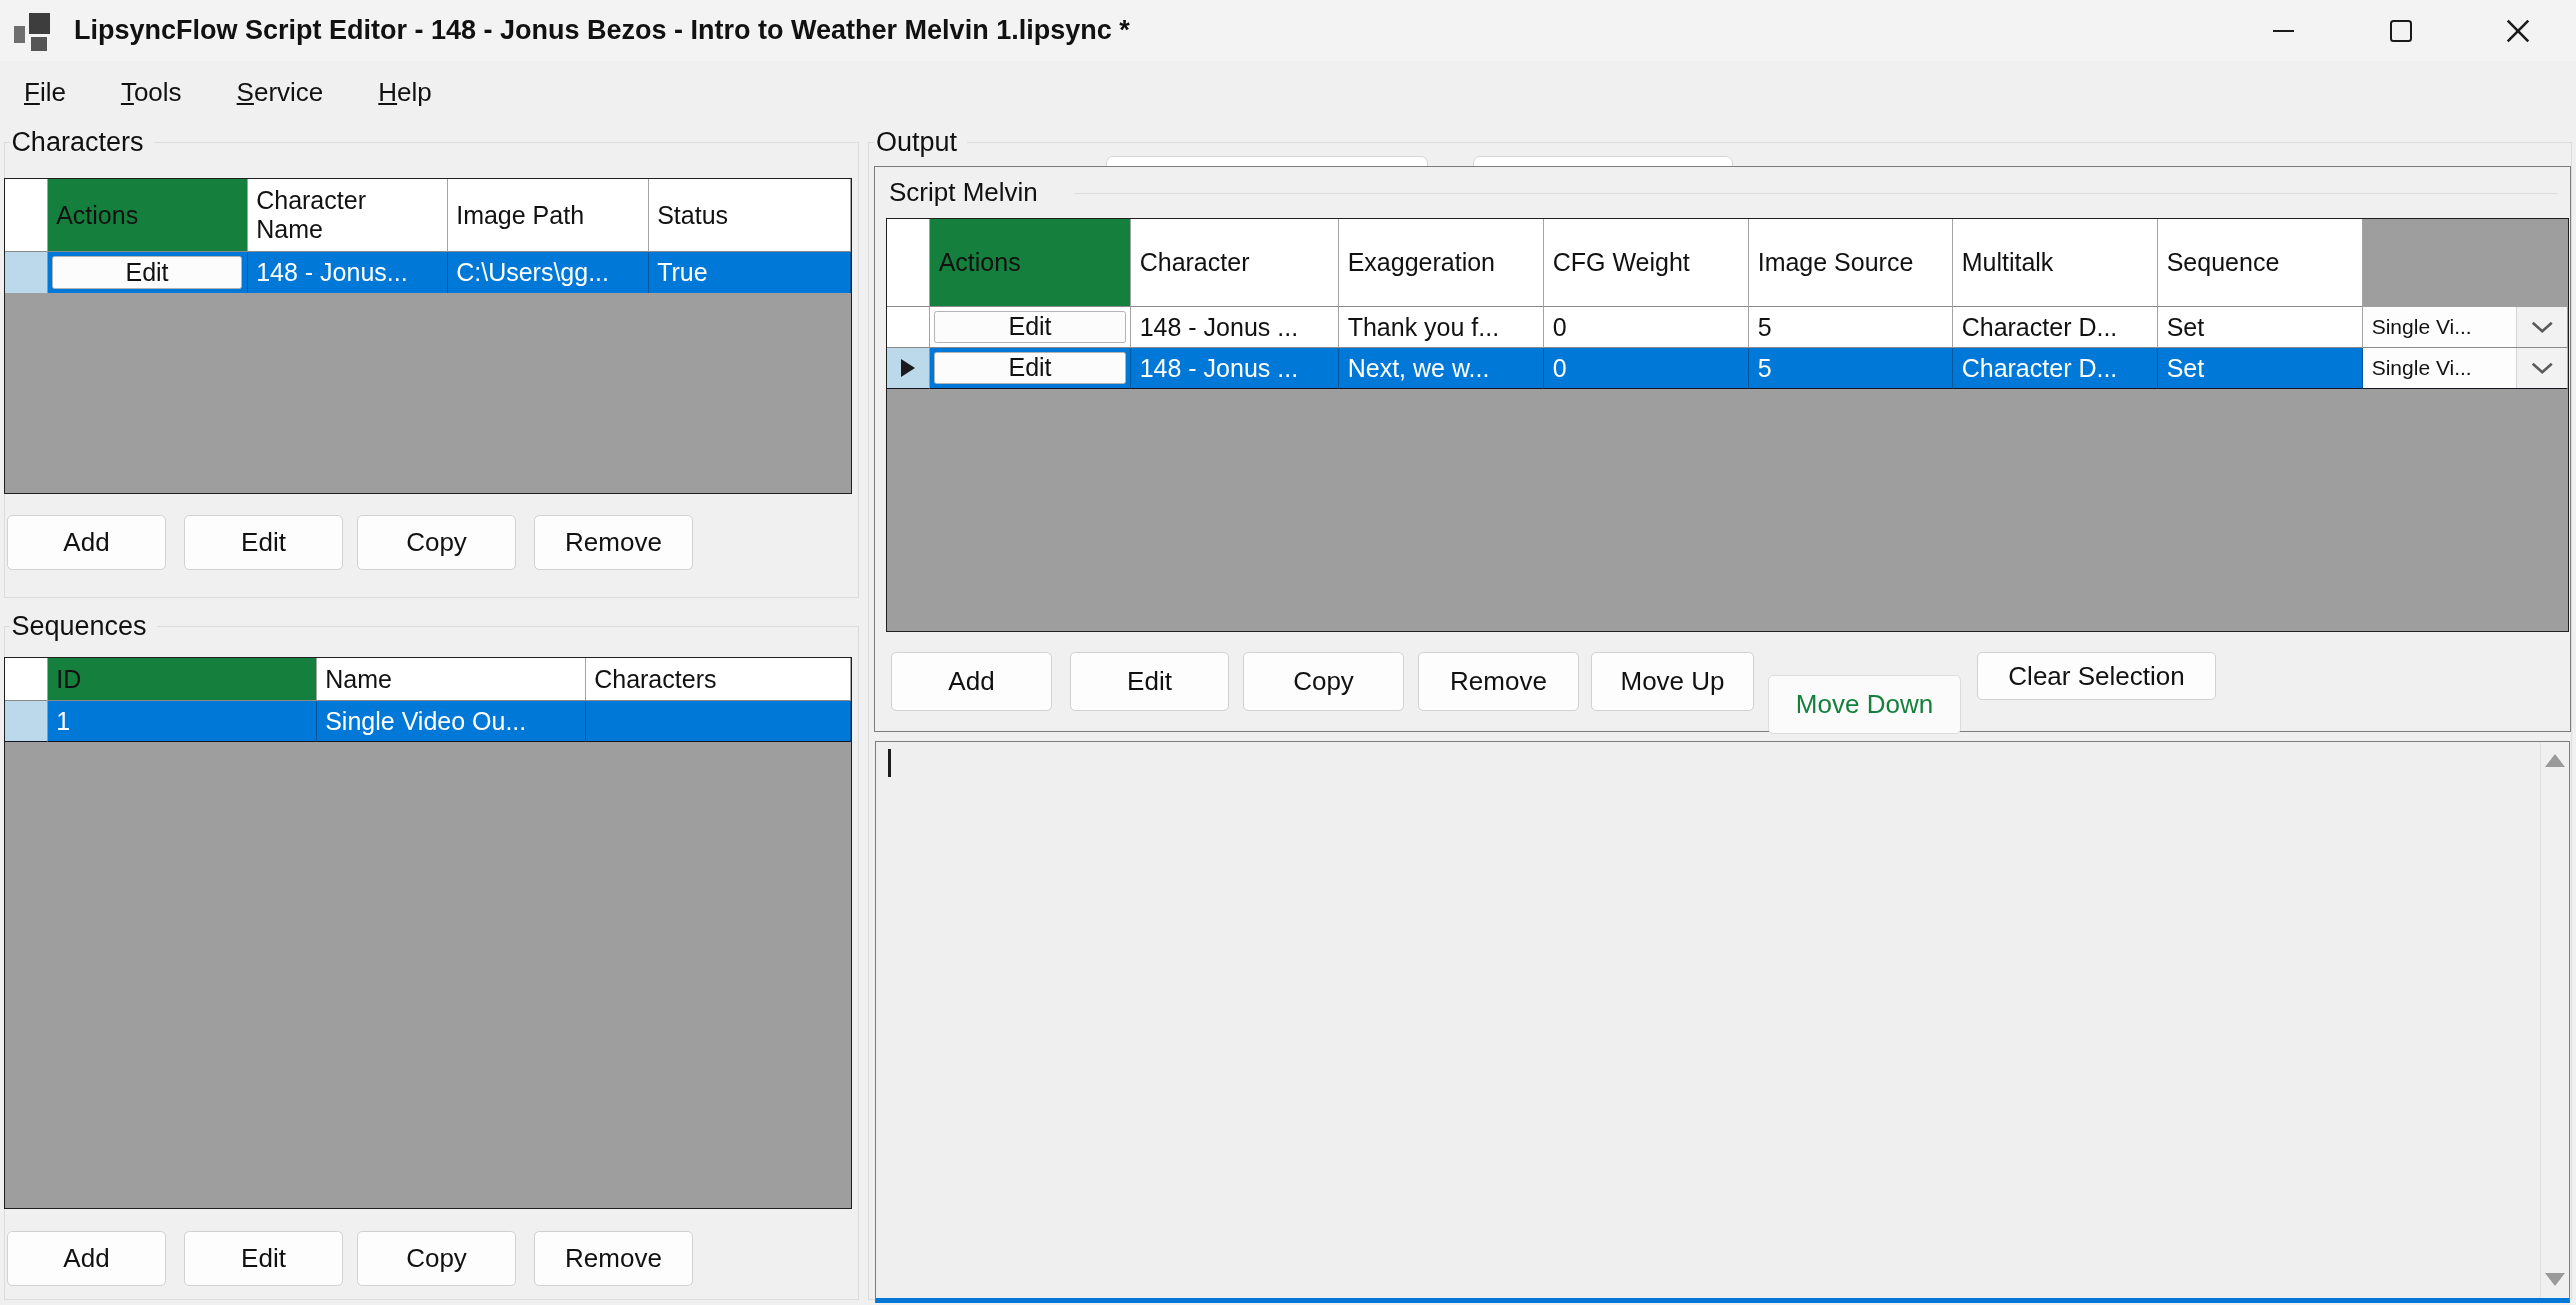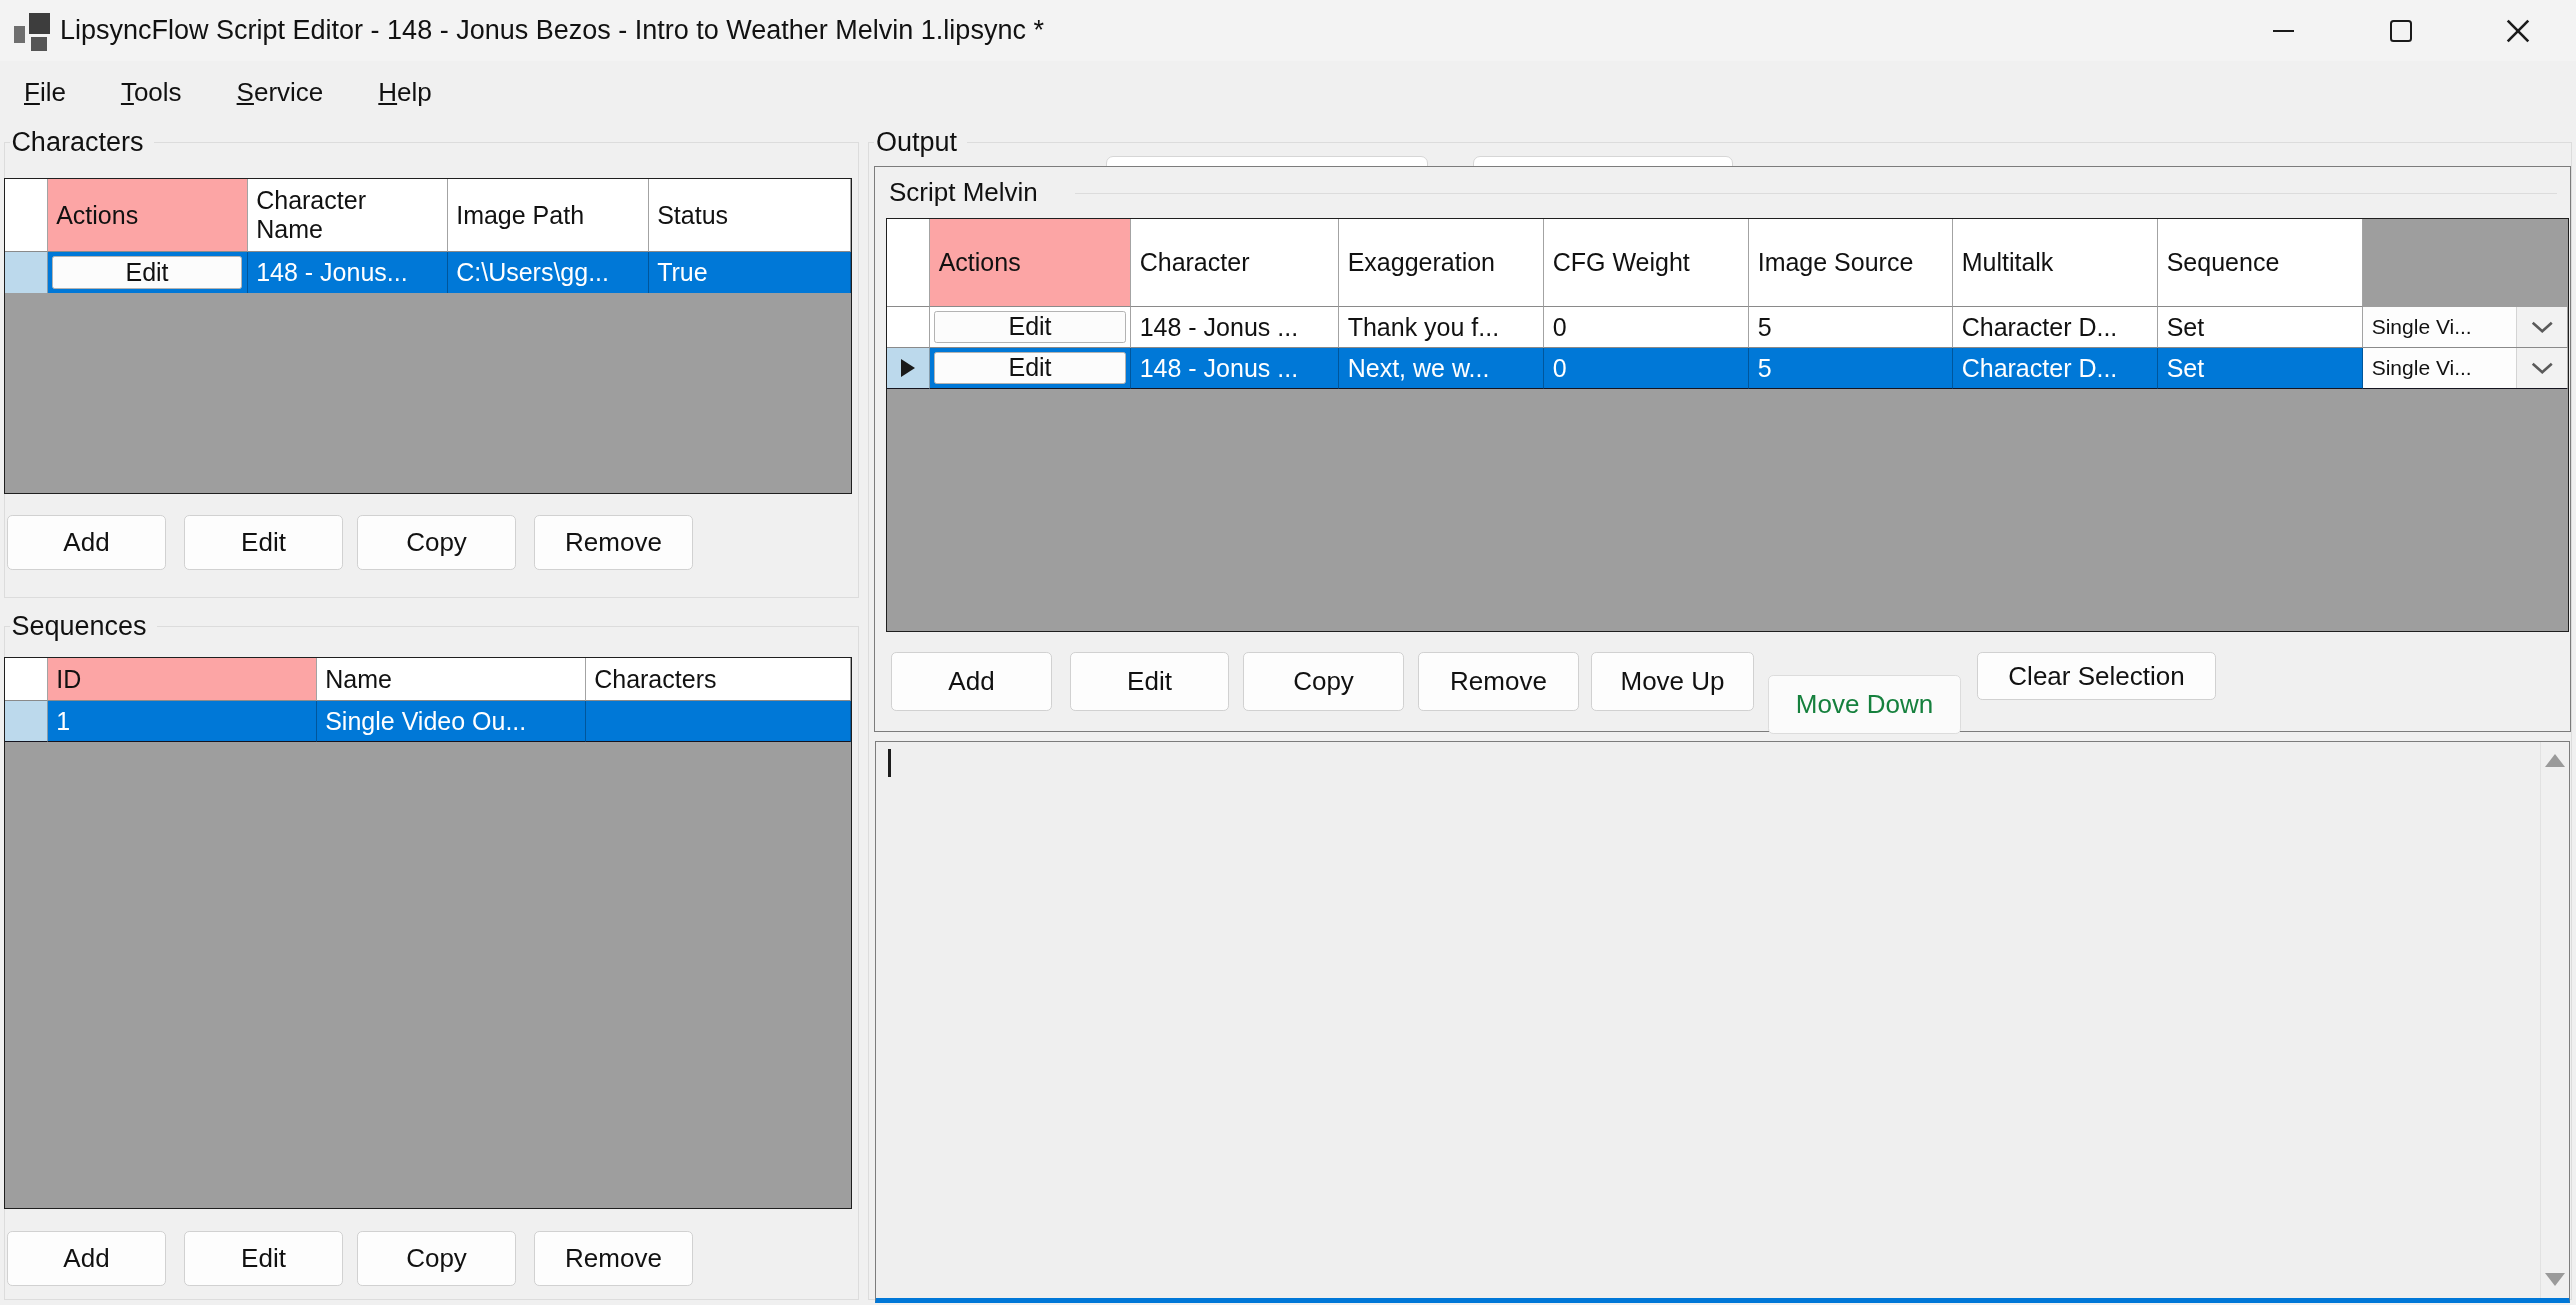--- a/index.html
+++ b/index.html
@@ -8,41 +8,41 @@
     background:#f0f0f0;
     font-family:"Liberation Sans","DejaVu Sans",sans-serif;
     color:#111;
   }
   
   .titlebar { position:absolute; left:0; top:0; width:100%; height:61px; background:#f3f3f3; display:flex; align-items:center; }
   .app-icon { position:relative; width:38px; height:38px; margin-left:14px; flex:0 0 auto; }
   .app-icon .sq1 { position:absolute; left:0;  top:14px; width:11.3px; height:17.3px; background:#6e6e6e; }
   .app-icon .sq2 { position:absolute; left:14.7px; top:1.7px;  width:21px; height:21px; background:#3d3d3d; }
   .app-icon .sq3 { position:absolute; left:16.5px; top:25px; width:16.5px; height:14px; background:#555555; }
-  .title-text { margin-left:8px; font-size:27px; font-weight:400; white-space:nowrap; }
+  .title-text { margin-left:22px; font-size:27px; font-weight:700; white-space:nowrap; }
   .win-controls { position:absolute; right:0; top:0; height:61px; display:flex; }
   .win-btn { width:117px; height:61px; display:flex; align-items:center; justify-content:center; }
   .glyph-min { width:21px; height:0; border-top:2.6px solid #1a1a1a; }
   .glyph-max { width:18px; height:18px; border:2.6px solid #1a1a1a; border-radius:3.5px; }
   
   .menubar { position:absolute; left:0; top:61px; width:100%; height:62px; display:flex; align-items:center; padding-left:24px; gap:55px; box-sizing:border-box; }
   .menu-item { display:inline-block; font-size:26px; }
   .menu-item::first-letter { text-decoration:underline; }
   
   .groupbox { position:absolute; border:0.9px solid #dcdcdc; box-sizing:border-box; }
   .gb-label { position:absolute; top:-18px; left:5.2px; background:#f0f0f0; padding:0 10.4px 0 1.7px; font-size:27px; line-height:35px; white-space:nowrap; }
   
   .tbl { position:absolute; background:#9e9e9e; border:1.7px solid #1f1f1f; box-sizing:border-box; overflow:hidden; }
   .grid-row { display:grid; }
   .chars-grid  { grid-template-columns:43px 200px 200px 201px 1fr; }
   .seq-grid    { grid-template-columns:43px 269px 269px 1fr; }
   .script-grid { grid-template-columns:43px 201px 208px 205px 205px 204px 205px 205px 1fr; }
   .hc { background:#fff; border-right:0.9px solid #a3a3a3; border-bottom:0.9px solid #8a8a8a;
         font-size:25px; padding:3.5px 8.7px; display:flex; align-items:center; color:#111; overflow:hidden; }
-  .hc.hl { background:#fca5a5; }
+  .hc.hl { background:#15803d; }
   .hc.rowsel { padding:0; }
   .dc { border-right:0.9px solid #a3a3a3; border-bottom:0.9px solid #8a8a8a; font-size:25px; padding:0 0 0 8.7px;
         display:flex; align-items:center; background:#fff; color:#111; white-space:nowrap; overflow:hidden; box-sizing:border-box; }
   .dc.rowsel { background:#fff; padding:0; justify-content:center; }
   .row.selected .dc { background:#0078d7; color:#fff; border-right-color:rgba(0,0,0,.28); border-bottom-color:#15141f; }
   .row.selected .dc.rowsel { background:#bcd9ec; }
   .cell-btn { flex:1; margin:2.6px 4.3px; background:#fcfcfc; border:1.7px solid #b3b3b3; border-radius:2.6px;
               display:flex; align-items:center; justify-content:center; color:#111; font-size:25px; height:calc(100% - 8.7px); box-sizing:border-box; }
   .cur-row-arrow { width:0; height:0; border-left:14.7px solid #1a1a1a; border-top:9.5px solid transparent; border-bottom:9.5px solid transparent; }
   .combo { display:flex; width:100%; height:100%; background:#fdfdfd; }

